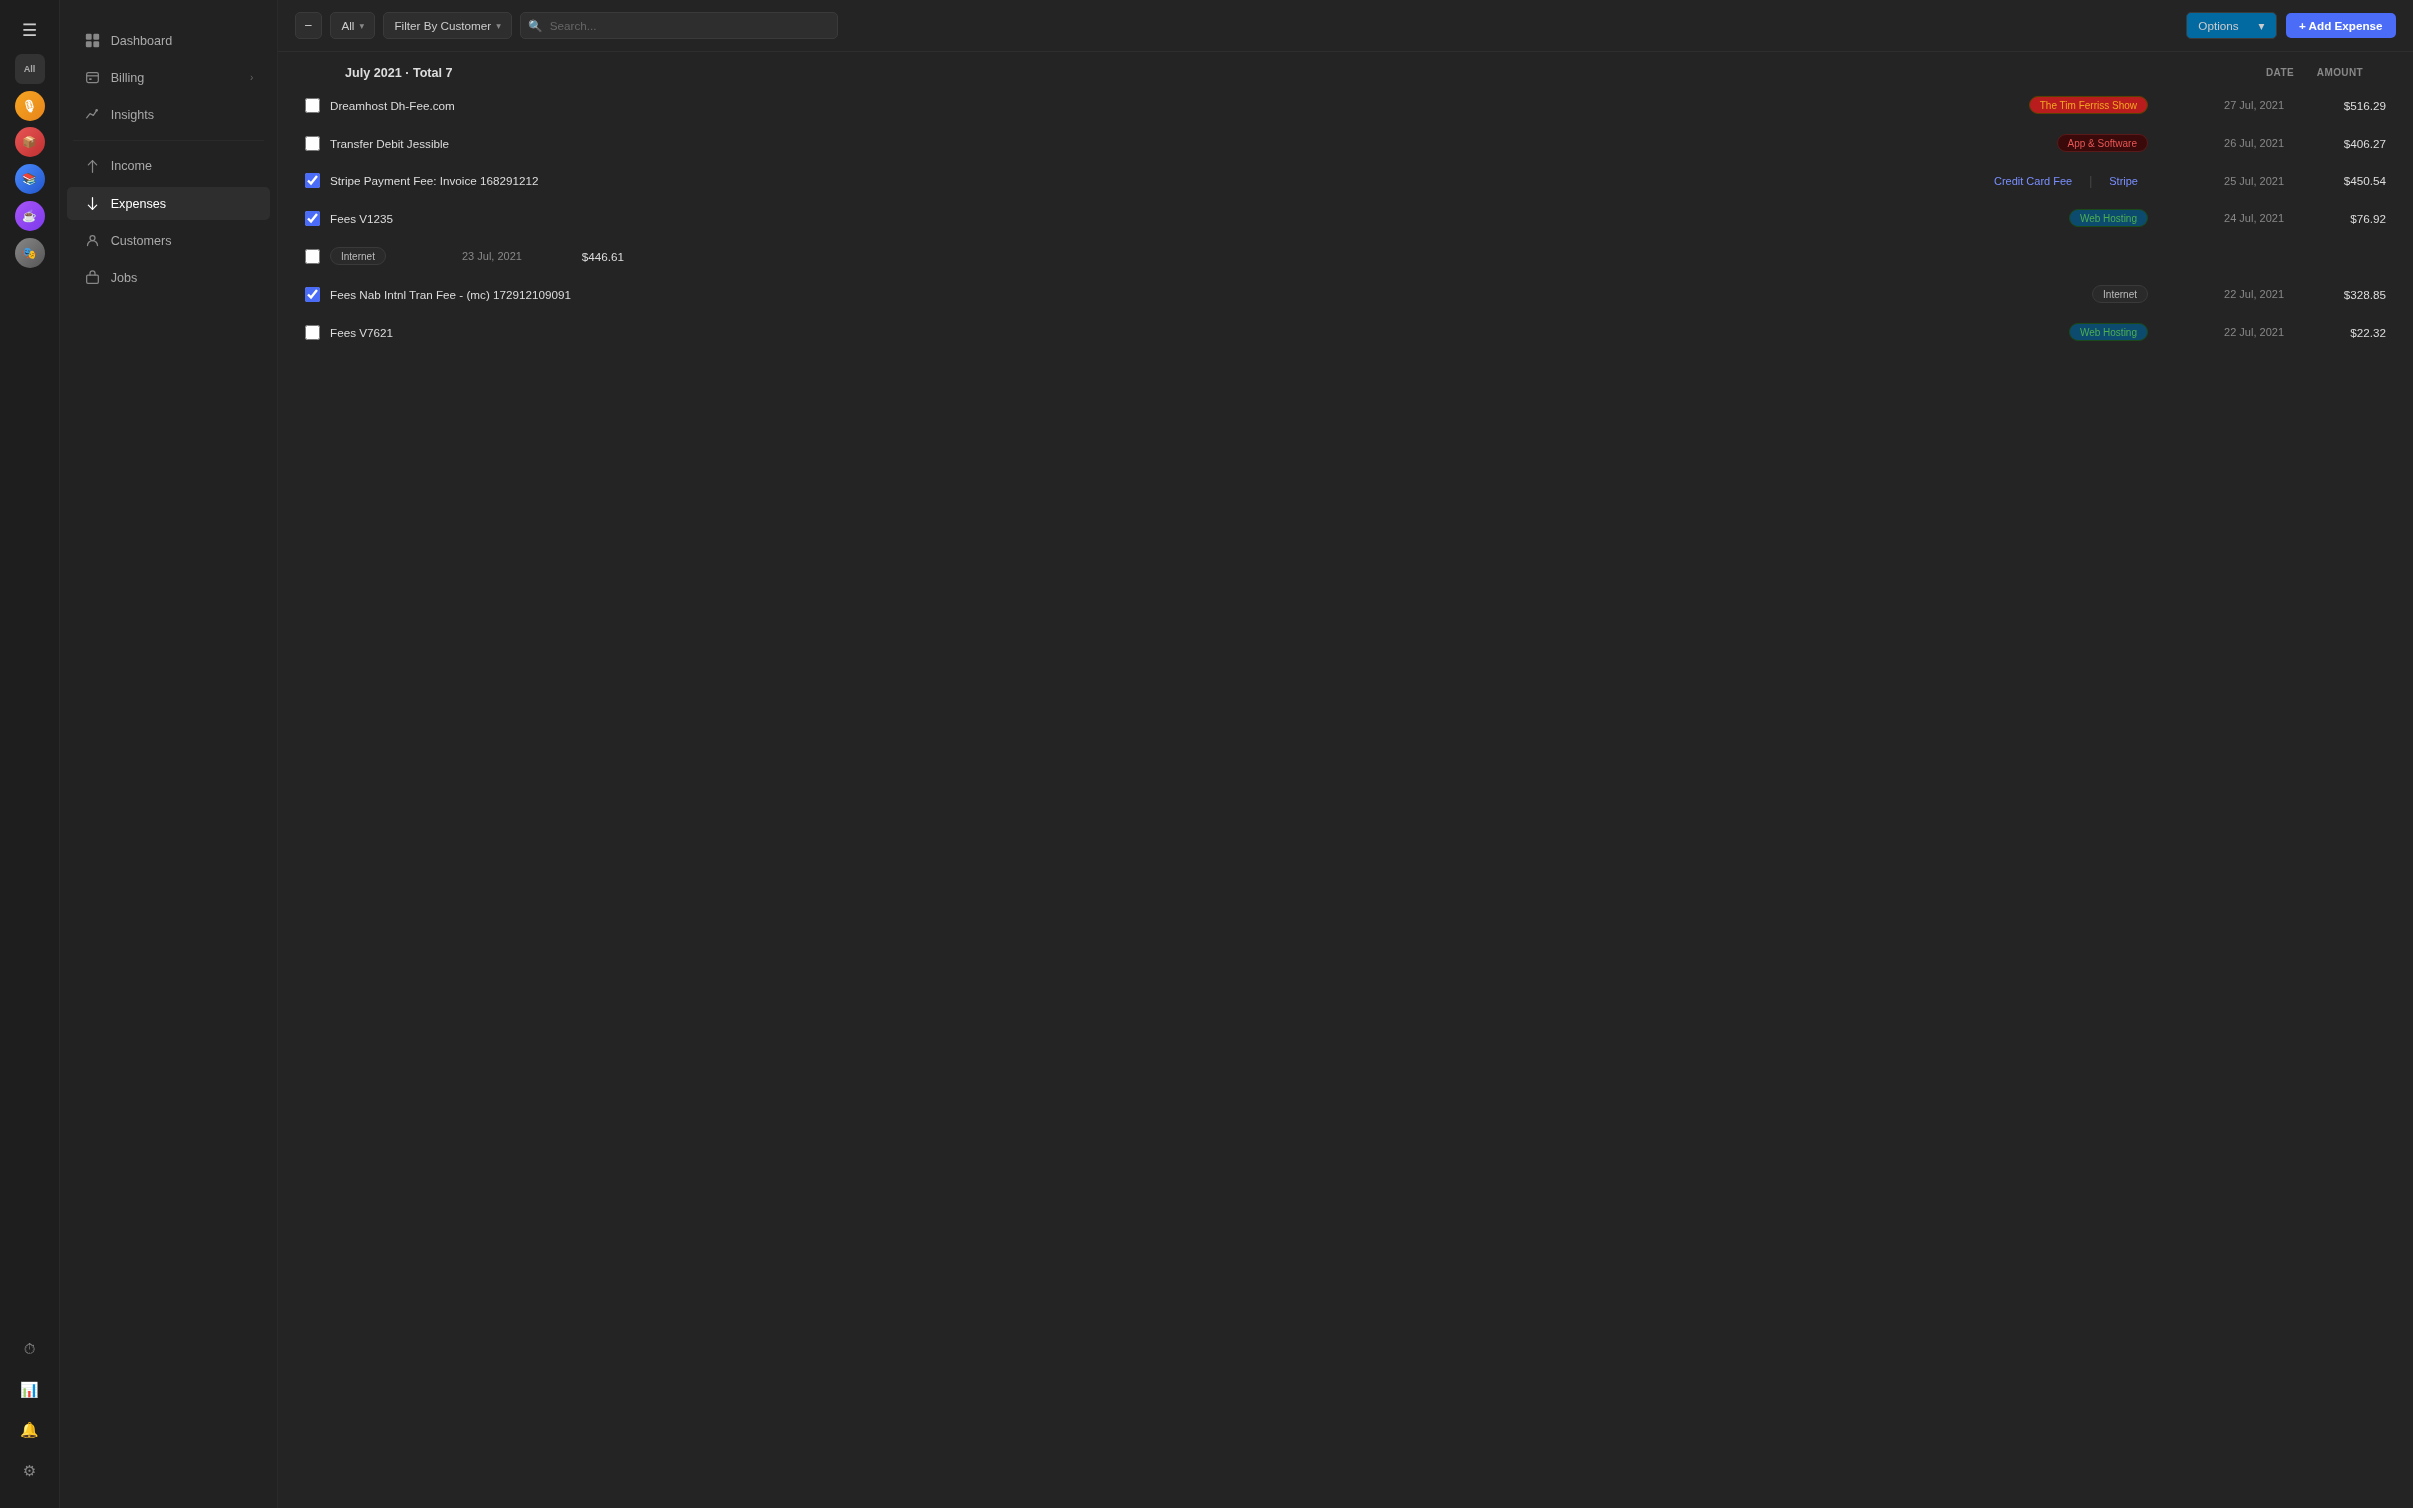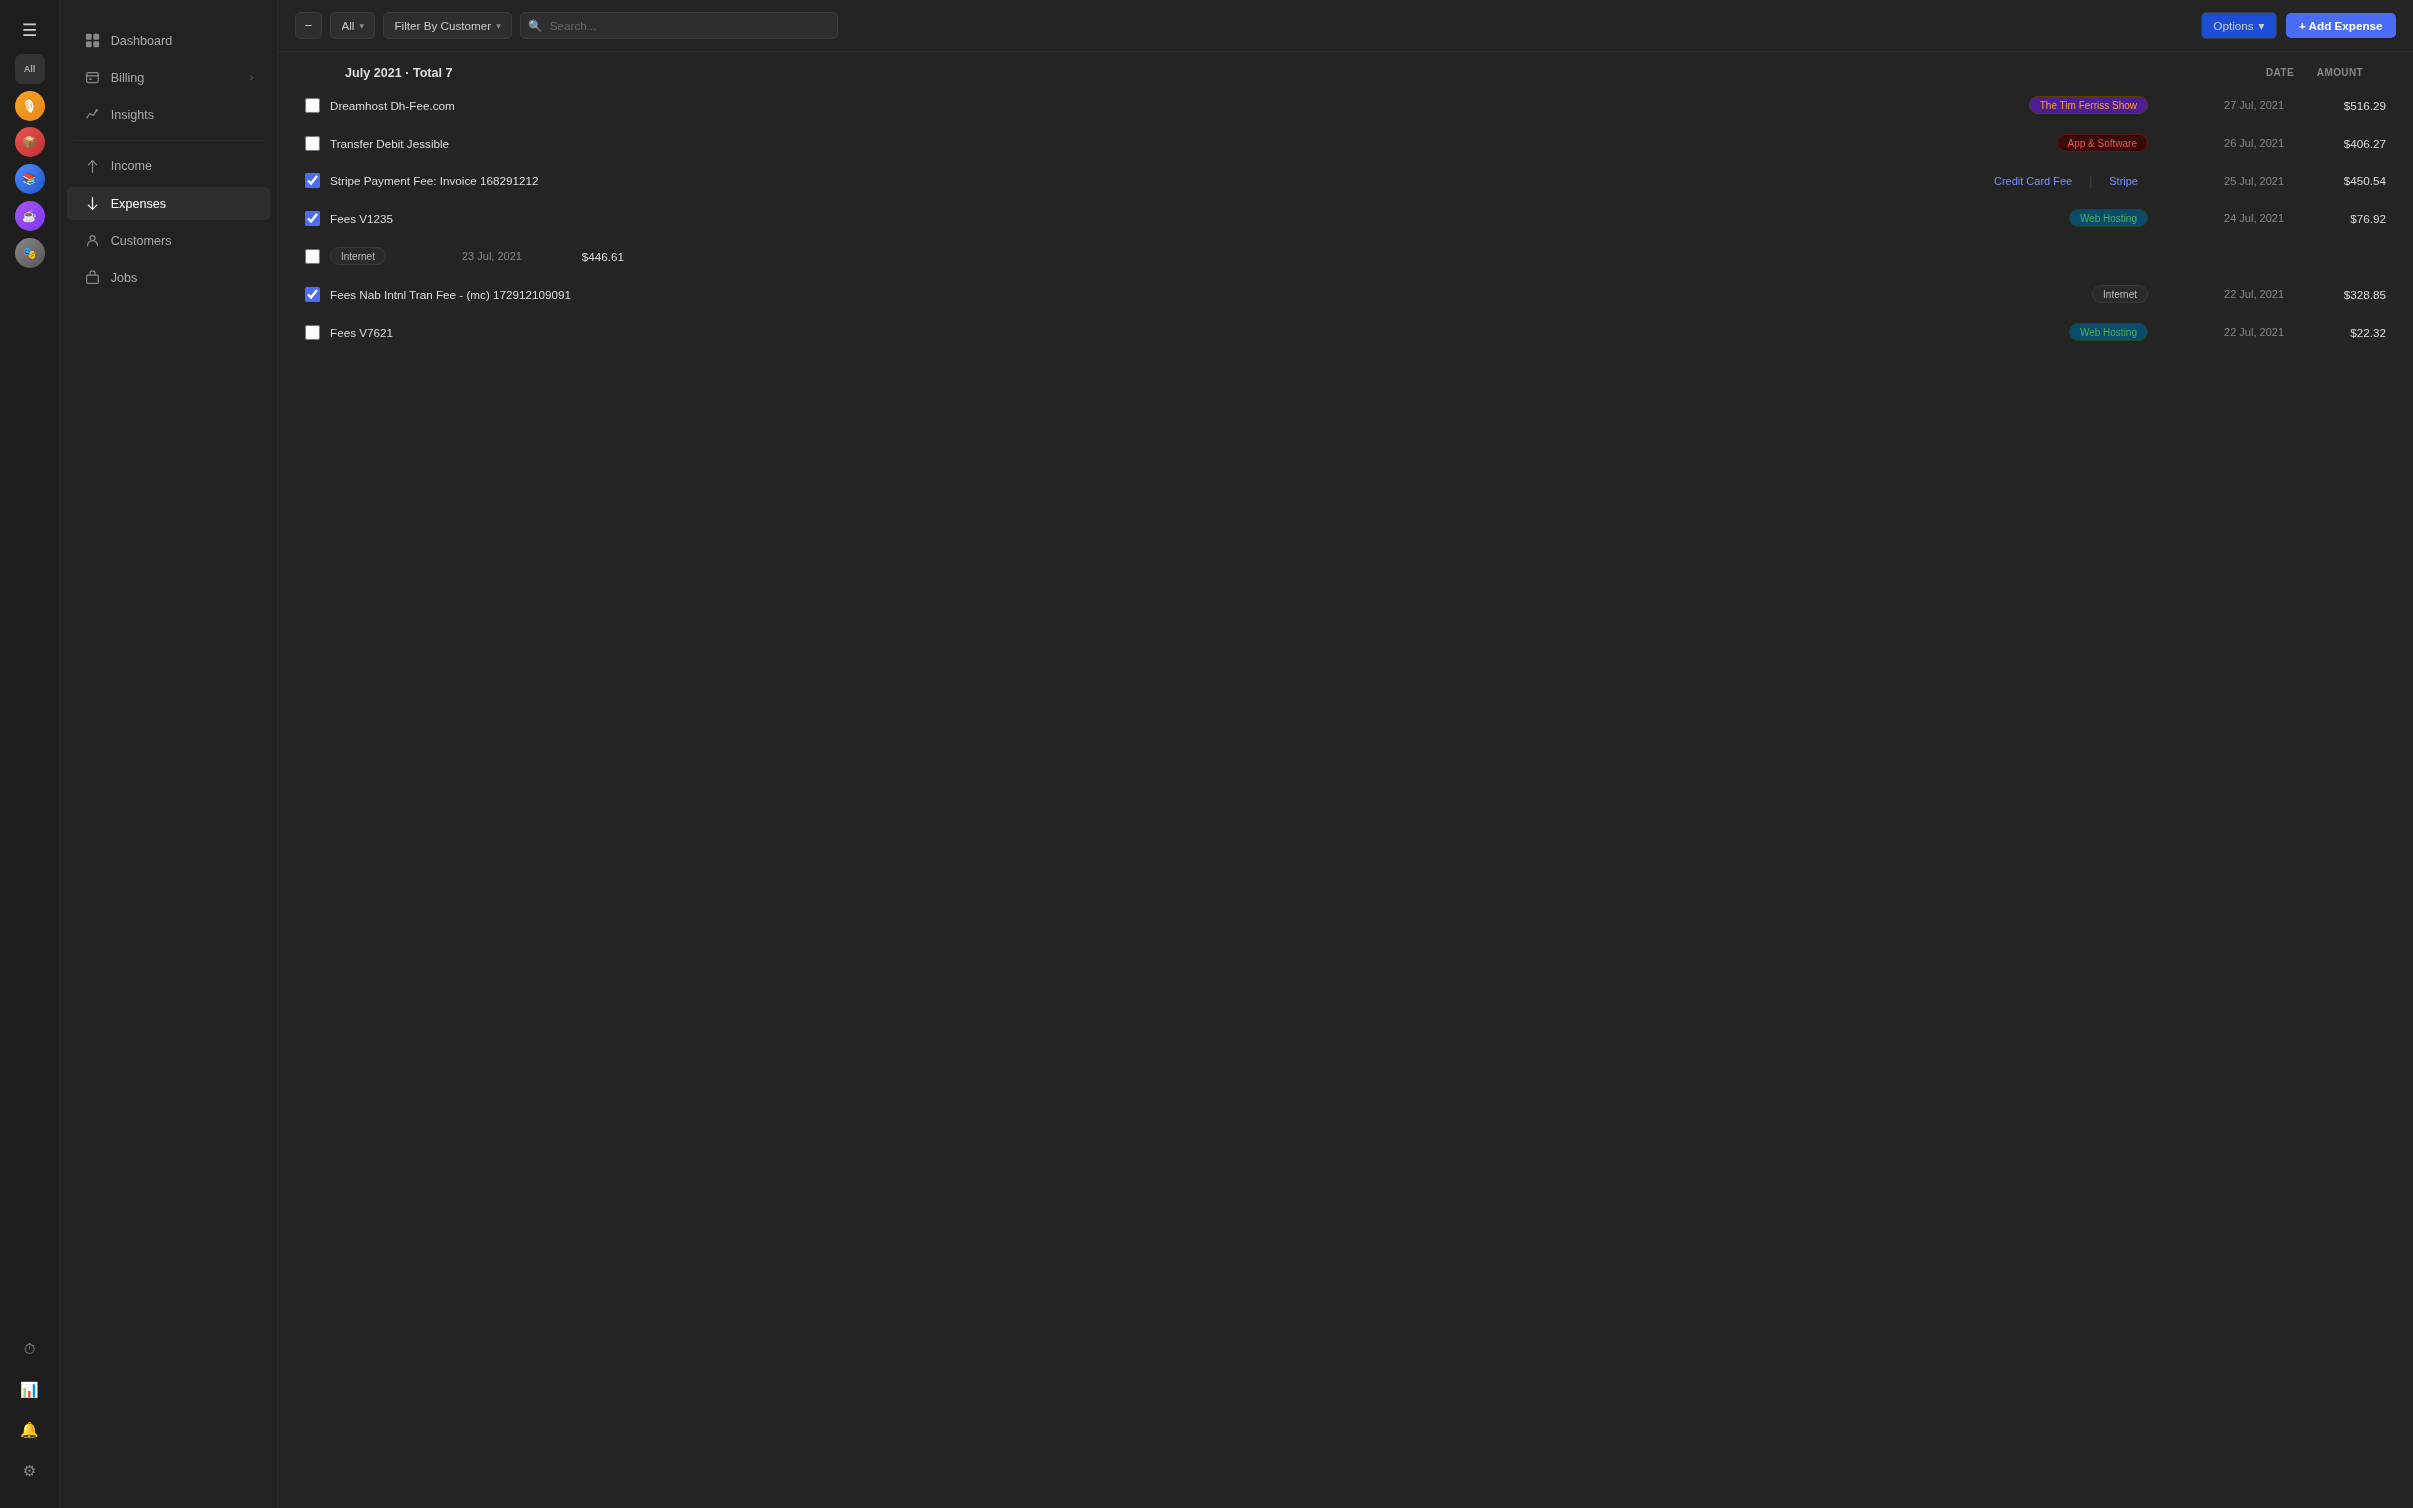--- a/index.html
+++ b/index.html
@@ -178,24 +178,24 @@
       left: 8.4px;
       top: 50%;
       transform: translateY(-50%);
       color: #666;
       font-size: 11.7px;
     }
     .toolbar-spacer { flex: 1; }
     .options-btn {
       display: flex;
       align-items: center;
-      gap: 5px;
+      gap: 20px;
       padding: 5.9px 11.7px;
       border-radius: 5px;
-      background: #1d4ed8;
+      background: #0369a1;
       border: 0.8px solid #3a3a3a;
       color: #ccc;
       font-size: 11.7px;
       cursor: pointer;
     }
     .add-expense-btn {
       display: flex;
       align-items: center;
       gap: 5px;
       padding: 5.9px 13.4px;
@@ -256,21 +256,21 @@
       color: #ddd;
       font-size: 11.7px;
     }
     .tag {
       padding: 2.5px 10px;
       border-radius: 17px;
       font-size: 10px;
       font-weight: 500;
       flex-shrink: 0;
     }
-    .tag-tim-ferriss { background: #4c1d95; color: #f5a623; border: 0.8px solid #5a4000; }
+    .tag-tim-ferriss { background: #b91c1c; color: #f5a623; border: 0.8px solid #5a4000; }
     .tag-app-software { background: #3a0a0a; color: #e85555; border: 0.8px solid #5a1a1a; }
     .tag-credit-card { background: transparent; color: #7a8fff; font-size: 11px; }
     .tag-stripe { background: transparent; color: #7a8fff; font-size: 11px; }
     .tag-divider { color: #444; margin: 0 3.4px; }
     .tag-web-hosting { background: #0c4a6e; color: #4caf50; border: 0.8px solid #1a4a1a; }
     .tag-internet { background: #2a2a2a; color: #bbb; border: 0.8px solid #3a3a3a; }
     .row-date {
       width: 126px;
       text-align: right;
       color: #888;

